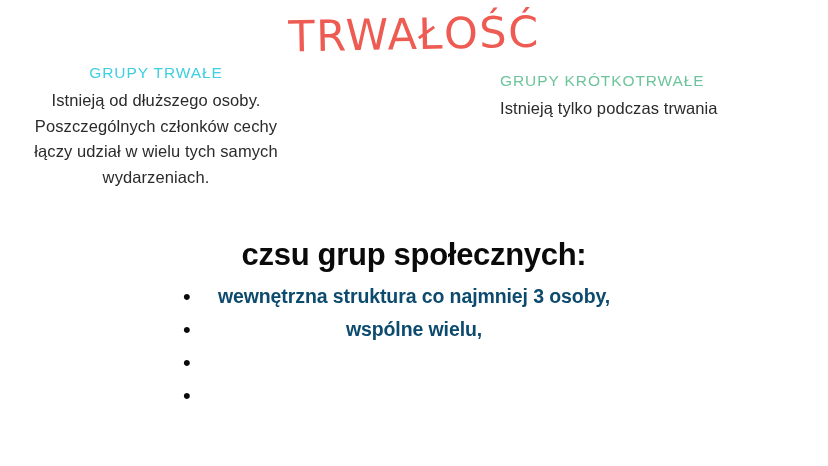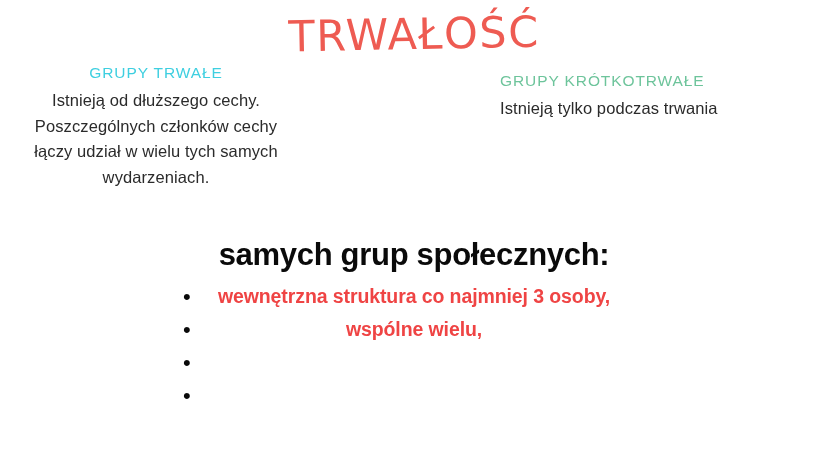--- a/index.html
+++ b/index.html
@@ -130,51 +130,51 @@
     font-size: 22px;
     color: #0a0a0a;
     text-align: left;
   }
 
   .feature-text {
     display: inline-block;
     font-family: "Liberation Sans", sans-serif;
     font-size: 19.5px;
     font-weight: bold;
-    color: #ef4444;
+    color: #0c4a6e;
     letter-spacing: -0.1px;
     white-space: nowrap;
   }
 </style>
 </head>
 <body>
 
 <div id="slide" style="background: rgb(255, 255, 255);">
 
   <div id="title" style="color: rgb(238, 91, 82);">TRWAŁOŚĆ</div>
 
   <div id="col-left">
     <div class="col-heading" style="color: rgb(62, 207, 224);">GRUPY TRWAŁE</div>
     <div class="col-body">
-      <span class="line">Istnieją od dłuższego cechy.</span>
+      <span class="line">Istnieją od dłuższego osoby.</span>
       <span class="line">Poszczególnych członków cechy</span>
       <span class="line">łączy udział w wielu tych samych</span>
       <span class="line">wydarzeniach.</span>
     </div>
   </div>
 
   <div id="col-right">
     <div class="col-heading" style="color: rgb(109, 196, 155);">GRUPY KRÓTKOTRWAŁE</div>
     <div class="col-body">
       <span class="line">Istnieją tylko podczas trwania</span>
     </div>
   </div>
 
   <div id="features">
-    <div id="features-heading" style="color: rgb(10, 10, 10);">samych grup społecznych:</div>
+    <div id="features-heading" style="color: rgb(10, 10, 10);">czsu grup społecznych:</div>
 
     <ul id="features-list">
       <li class="feature-item">
         <span class="feature-bullet">•</span>
         <span class="feature-text">wewnętrzna struktura co najmniej 3 osoby,</span>
       </li>
       <li class="feature-item">
         <span class="feature-bullet">•</span>
         <span class="feature-text">wspólne wielu,</span>
       </li>

